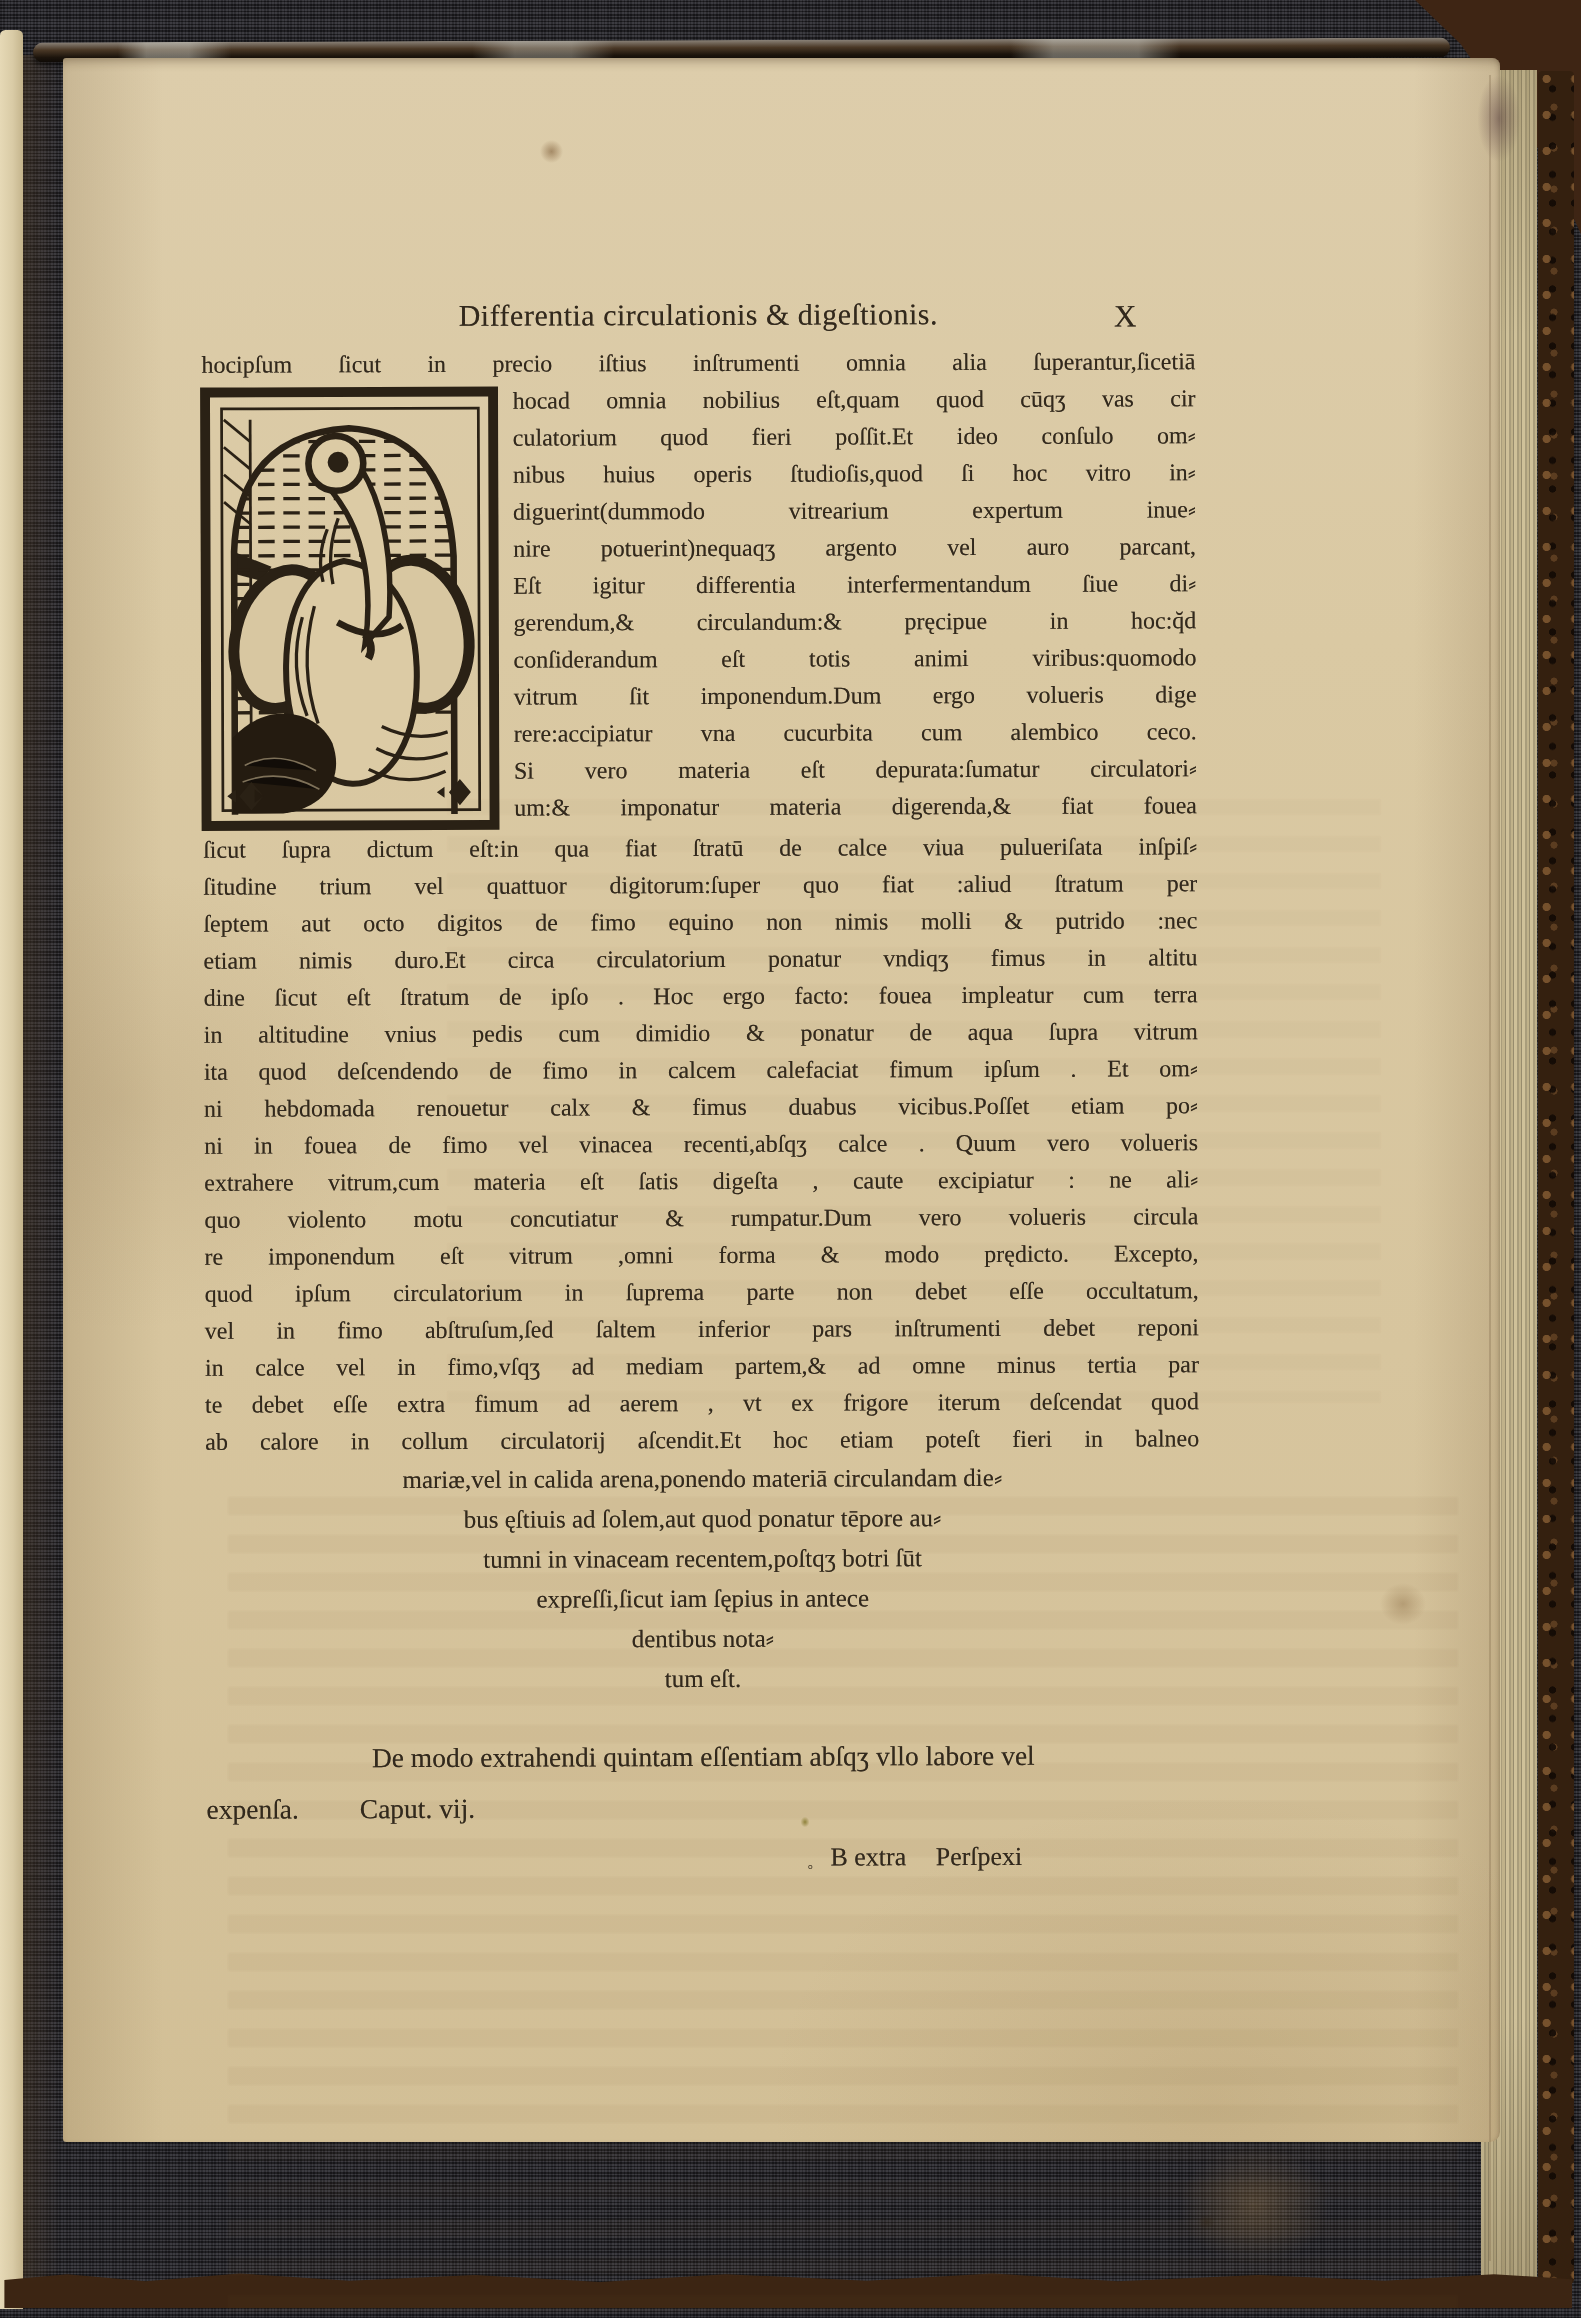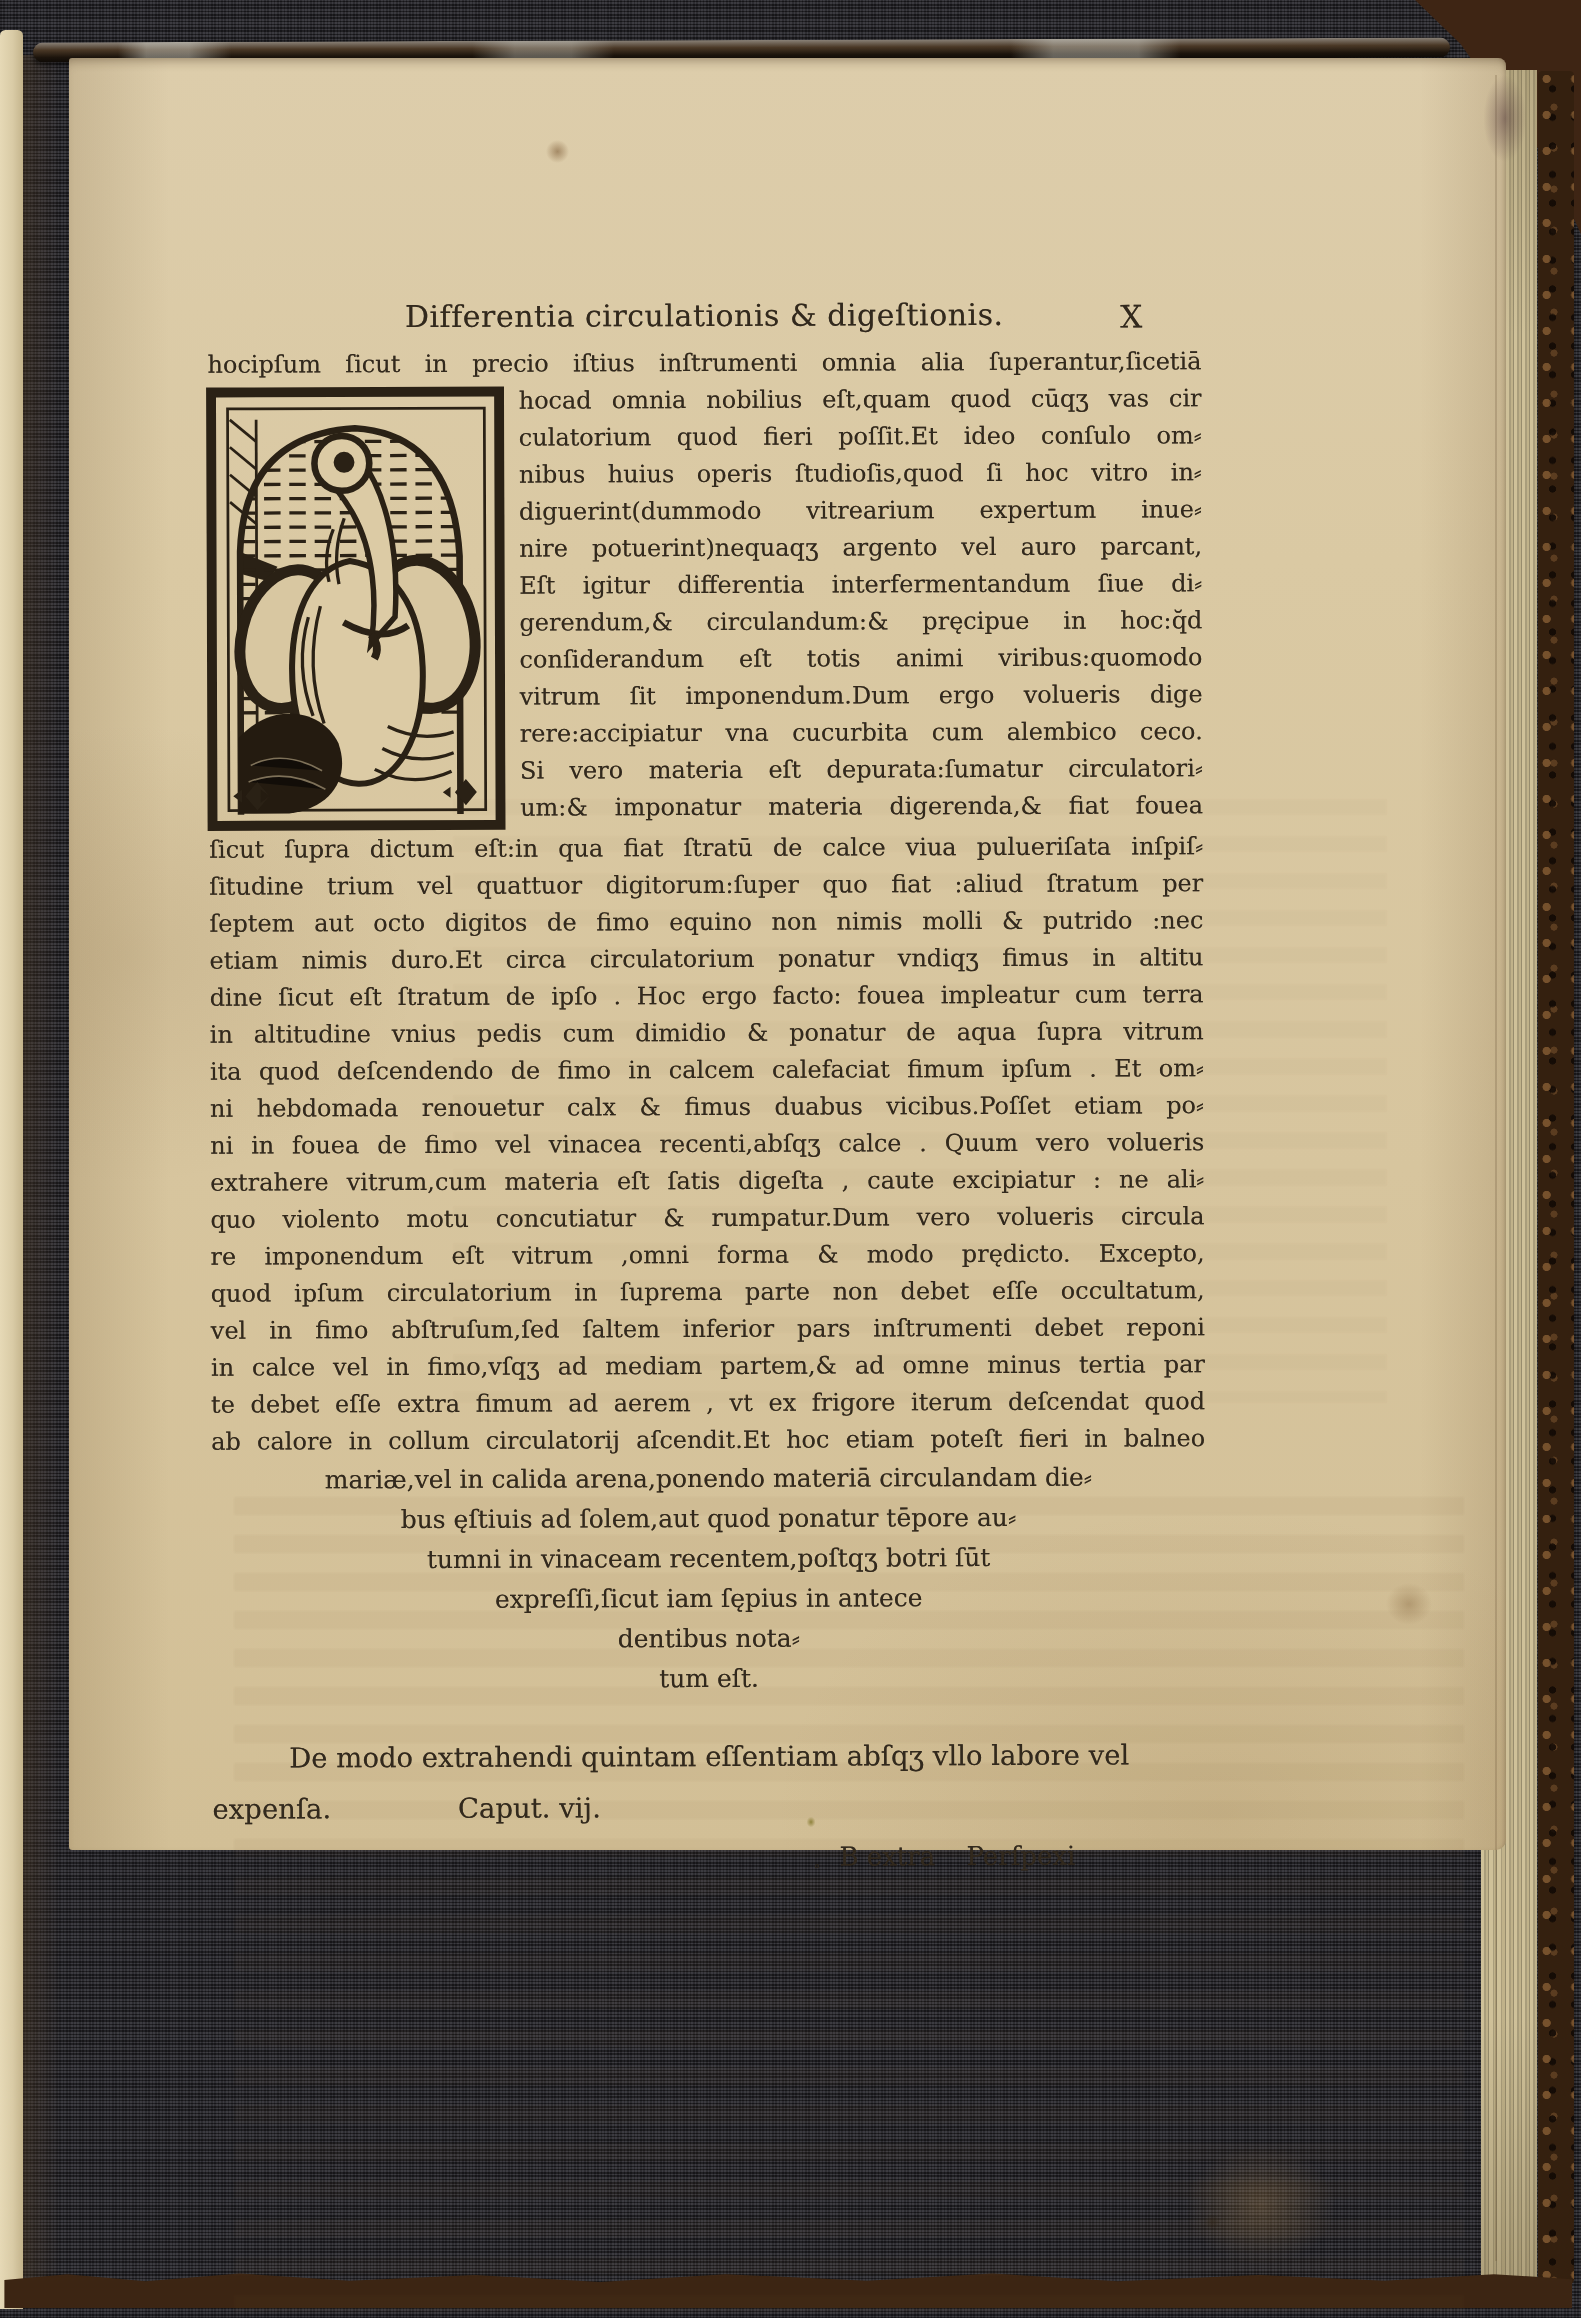--- a/index.html
+++ b/index.html
@@ -40,45 +40,45 @@
       repeating-linear-gradient(90deg,#cfc199 0 3.3px,#a99d7b 3.3px 5px,#c0b28a 5px 7.1px,#978c6d 7.1px 8.2px);}
   .bottom-leather{position:absolute;left:4.4px;top:2272px;width:1568px;height:36px;
     clip-path:polygon(0 22%,4% 6%,9% 26%,15% 4%,22% 24%,30% 8%,38% 28%,46% 6%,55% 24%,63% 4%,71% 26%,80% 8%,88% 24%,95% 6%,100% 20%,100% 100%,0 100%);
     background:
       radial-gradient(66px 16.5px at 20% 60%,rgba(20,10,4,.8),transparent 75%),
       radial-gradient(77px 18.7px at 55% 40%,rgba(170,118,64,.35),transparent 75%),
       radial-gradient(66px 16.5px at 82% 60%,rgba(18,10,4,.85),transparent 75%),
       #4028152;}
   .bottom-leather{background-color:#3c2513;}
   
-  .page{position:absolute;left:69px;top:58px;width:1437px;height:1792px;border-radius:3.3px 7.7px 10px 3.3px;
+  .page{position:absolute;left:63px;top:58px;width:1437px;height:2084px;border-radius:3.3px 7.7px 10px 3.3px;
     background:
       radial-gradient(714px 494px at 80% 98%,rgba(152,121,74,.20),transparent 62%),
       radial-gradient(494px 384px at 4% 50%,rgba(130,102,64,.14),transparent 60%),
       linear-gradient(90deg,rgba(118,94,58,.20),rgba(118,94,58,0) 7%,rgba(118,94,58,0) 94%,rgba(128,103,66,.22)),
       linear-gradient(180deg,#ddcdab 0%,#dac9a3 28%,#d7c59e 62%,#d2bf96 100%);
-    box-shadow:inset 0 8.8px 11px -6.6px rgba(60,40,20,.4), inset -3.3px 0 5.5px -3.3px rgba(60,42,24,.35);}
+    box-shadow:inset 0 8.8px 11px -6.6px rgba(60,40,20,.4), inset -3.3px 0 5.5px -3.3px rgba(60,42,24,.35);font-family:Liberation Serif, serif;}
   .crease{position:absolute;left:1426px;top:16.5px;width:1.6px;height:2186px;background:rgba(95,74,46,.22);}
   .stain{position:absolute;border-radius:50%;}
   .ghost{position:absolute;opacity:.85;}
   
   .content{position:absolute;left:141px;top:240px;width:994px;color:#32291d;transform:rotate(-.2deg);
     text-shadow:0 0 0.5px rgba(46,35,22,.55);}
   .header-row{position:relative;height:47px;font-size:30px;}
   .header-title{text-align:center;letter-spacing:0.5px;}
   .page-num{position:absolute;right:59px;top:2.2px;font-size:31px;}
   .line{font-size:24px;line-height:37px;text-align:justify;text-align-last:justify;}
   .woodcut{float:left;width:299px;height:445px;margin:3.3px 14.3px 0 -2.2px;}
   .clear{clear:both;}
   .taper{text-align:center;font-size:25px;line-height:40px;}
   .chapter{margin-top:32px;font-size:27.5px;line-height:51px;}
   .chapter-l1{text-align:center;}
   .chapter-l2{white-space:nowrap;}
   .chapter-l2 .w1{}
-  .chapter-l2 .w2{margin-left:118px;}
+  .chapter-l2 .w2{margin-left:54px;}
   .chapter-l2 .w3{}
   .sig-row{font-size:26px;line-height:49px;padding-left:601px;white-space:nowrap;}
   .sig-mark{font-size:13px;vertical-align:-7.7px;margin-right:11px;opacity:.8;}
   .sig-catchword{margin-left:23px;}
 </style>
 </head>
 <body>
 
 <div id="photo">
 

